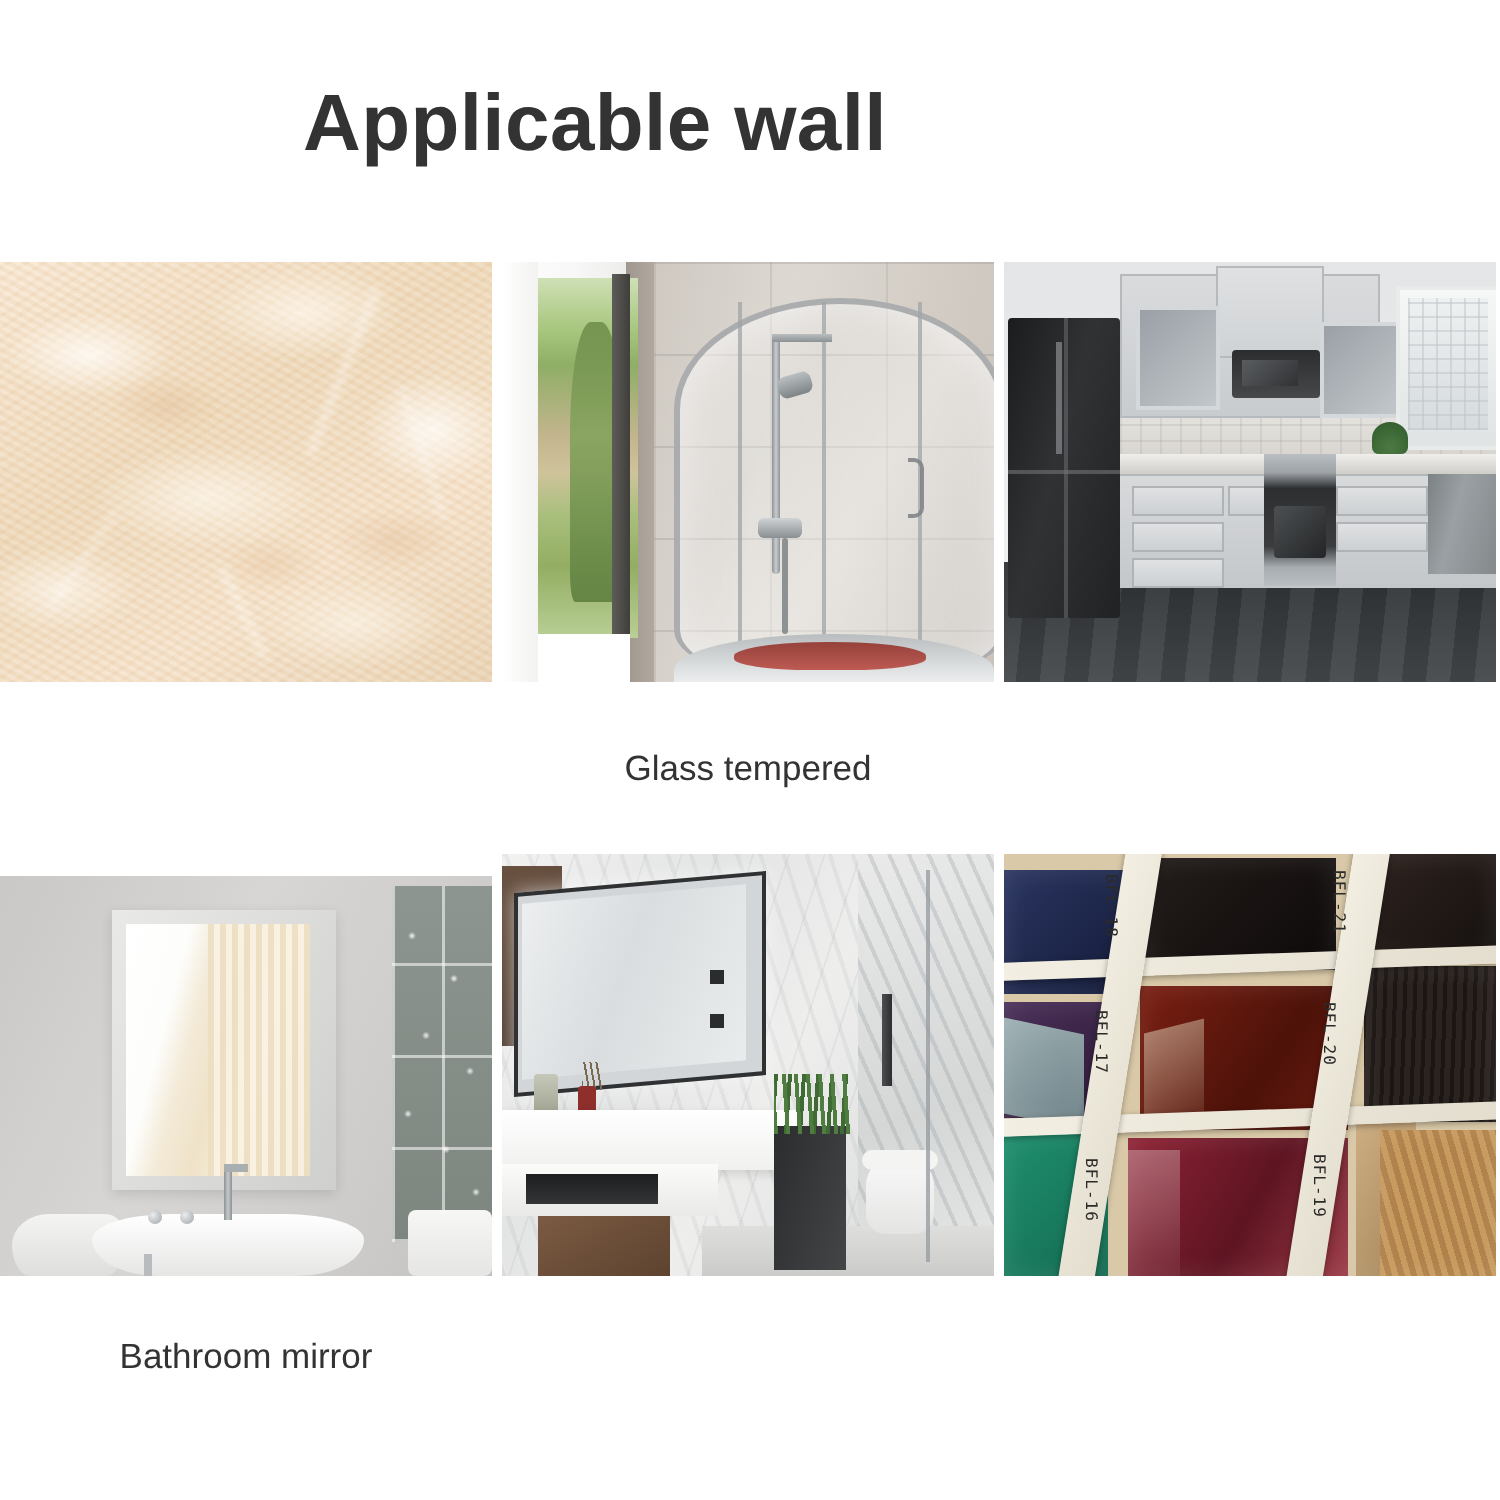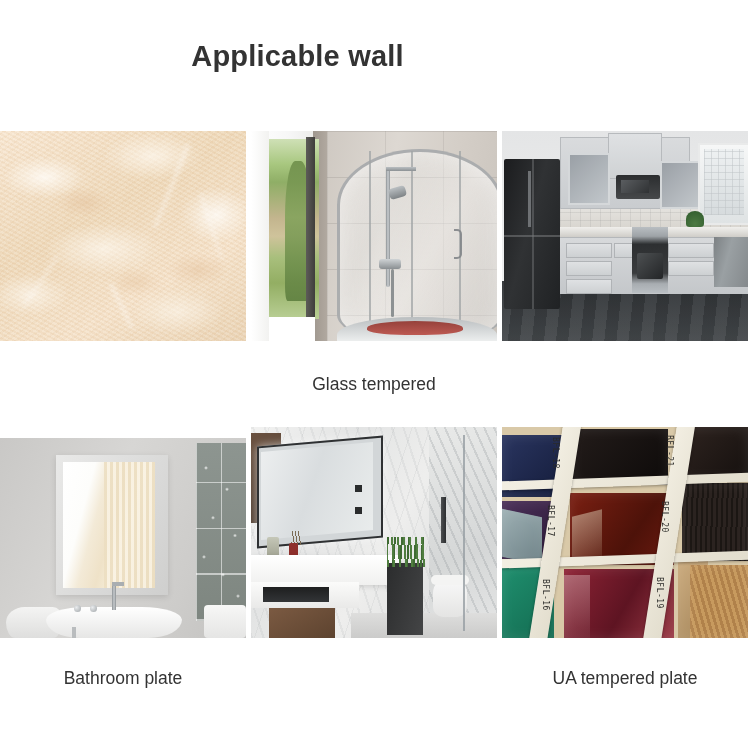--- a/index.html
+++ b/index.html
@@ -20,21 +20,21 @@
     background: #ffffff;
   }
 
   
   .title {
     position: absolute;
     top: 40px;
     left: 0;
     width: 595px;
     text-align: center;
-    font-size: 29px;
+    font-size: 40px;
     font-weight: bold;
     color: #333333;
     letter-spacing: 0.2px;
   }
 
   
   .grid {
     position: absolute;
     top: 131px;
     left: 0;
@@ -661,21 +661,21 @@
           <div class="bm-curtain"></div>
           <div class="bm-sink-l"></div>
           <div class="bm-sink"></div>
           <div class="bm-tap"></div>
           <div class="bm-tap-h"></div>
           <div class="bm-valve1"></div>
           <div class="bm-valve2"></div>
           <div class="bm-leg"></div>
           <div class="bm-towel"></div>
         </div>
-        <div class="caption">Bathroom plate</div>
+        <div class="caption">Bathroom mirror</div>
       </div>
 
       <div class="cell">
         <div class="photo ph-marble">
           <div class="mb-wall"></div>
           <div class="mb-right"></div>
           <div class="mb-dark"></div>
           <div class="mb-mirror"></div>
           <div class="mb-mirror-in"></div>
           <div class="mb-sw1"></div>
@@ -718,19 +718,18 @@
           <div class="strip strip-v1"></div>
           <div class="strip strip-v2"></div>
 
           <div class="code code-a">BFL-18</div>
           <div class="code code-b">BFL-17</div>
           <div class="code code-c">BFL-16</div>
           <div class="code code-d">BFL-21</div>
           <div class="code code-e">BFL-20</div>
           <div class="code code-f">BFL-19</div>
         </div>
-        <div class="caption">UA tempered plate</div>
       </div>
 
     </div>
 
   </div>
 </div>
 
 </body></html>

